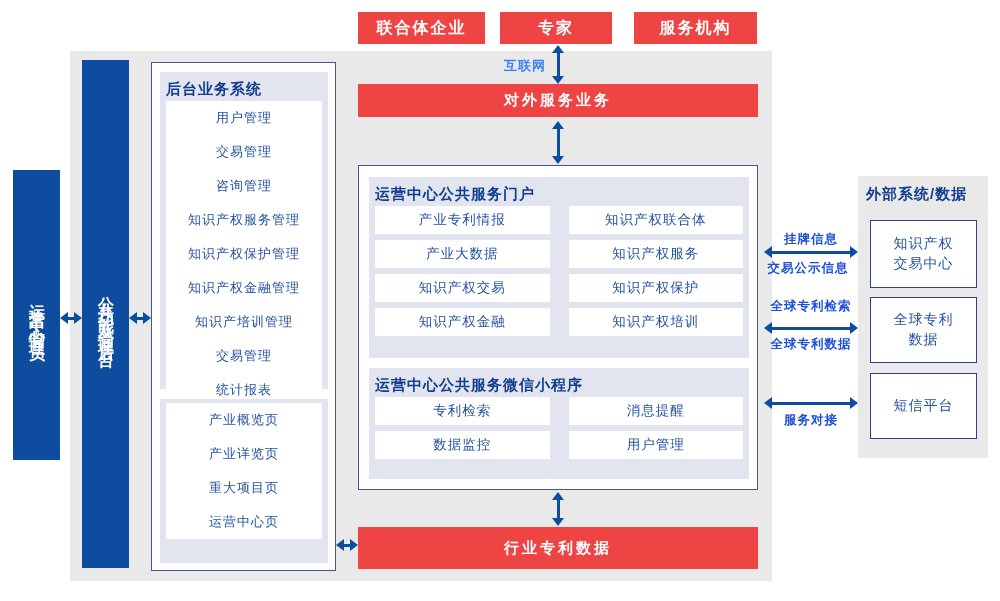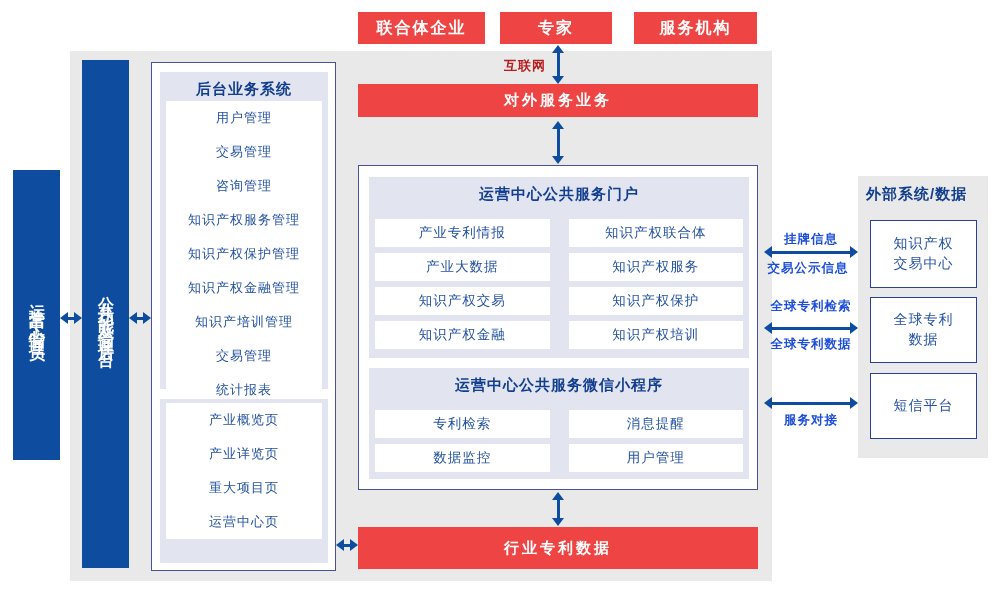--- a/index.html
+++ b/index.html
@@ -11,27 +11,27 @@
   .navy-box{
     position:absolute;background:#ef4444;color:#ffffff;font-weight:bold;
     display:flex;align-items:center;justify-content:center;letter-spacing:2px;
   }
   .actor{font-size:16px;}
   .wide-bar{font-size:15px;letter-spacing:3px;}
   .v-bar{position:absolute;background:#0d4c9f;color:#fff;display:flex;align-items:center;justify-content:center;}
   .v-bar span{writing-mode:vertical-rl;text-orientation:upright;font-size:16px;font-weight:bold;letter-spacing:7px;}
   .outline-box{position:absolute;background:#ffffff;border:1.5px solid #4a5198;box-sizing:border-box;}
   .panel{position:absolute;background:#e2e4f0;box-sizing:border-box;padding:4px 6px;}
-  .panel-title{color:#123e8e;font-weight:bold;text-align:center;font-size:15px;line-height:25px;letter-spacing:1px;}
+  .panel-title{color:#123e8e;font-weight:bold;font-size:15px;line-height:25px;letter-spacing:1px;}
   .item{
     background:#ffffff;color:#2452a2;display:flex;align-items:center;justify-content:center;
     font-size:13px;letter-spacing:1px;
   }
   .list .item{height:34px;}
-  .grid{display:grid;grid-template-columns:1fr 1fr;gap:6px 19px;margin-top:13px;}
+  .grid{display:grid;grid-template-columns:1fr 1fr;gap:6px 19px;margin-top:0;}
   .grid .item{height:28px;font-size:13.5px;}
   .ext-box{
     position:absolute;background:#fff;border:1px solid #2c3f93;box-sizing:border-box;
     display:flex;flex-direction:column;align-items:center;justify-content:center;
     color:#2452a2;font-size:14px;line-height:1.4;letter-spacing:1px;text-align:center;
   }
   .ext-title{position:absolute;color:#123e8e;font-weight:bold;font-size:15px;letter-spacing:1px;}
   .link-label{position:absolute;color:#1d4ed8;font-weight:bold;font-size:12.5px;text-align:center;letter-spacing:1px;}
   
   .arrow-h{position:absolute;height:12px;
@@ -39,21 +39,21 @@
   .arrow-h::before{content:"";position:absolute;left:0;top:50%;transform:translateY(-50%);
     border-top:6px solid transparent;border-bottom:6px solid transparent;border-right:8px solid #0d4c9f;}
   .arrow-h::after{content:"";position:absolute;right:0;top:50%;transform:translateY(-50%);
     border-top:6px solid transparent;border-bottom:6px solid transparent;border-left:8px solid #0d4c9f;}
   .arrow-v{position:absolute;width:12px;
     background:linear-gradient(#0d4c9f,#0d4c9f) no-repeat center/3px calc(100% - 12px);}
   .arrow-v::before{content:"";position:absolute;top:0;left:50%;transform:translateX(-50%);
     border-left:6px solid transparent;border-right:6px solid transparent;border-bottom:8px solid #0d4c9f;}
   .arrow-v::after{content:"";position:absolute;bottom:0;left:50%;transform:translateX(-50%);
     border-left:6px solid transparent;border-right:6px solid transparent;border-top:8px solid #0d4c9f;}
-  .internet{position:absolute;color:#b91c1c;font-weight:bold;font-size:13px;text-align:right;letter-spacing:1px;}
+  .internet{position:absolute;color:#3b82f6;font-weight:bold;font-size:13px;text-align:right;letter-spacing:1px;}
 </style>
 </head>
 <body>
 
 <div class="stage">
 
   <div class="bg" style="left:70px;top:51px;width:702px;height:530px"></div>
   <div class="bg" style="left:858px;top:176px;width:130px;height:282px"></div>
 
   <div class="navy-box actor" style="left:358px;top:12px;width:127px;height:32px">

